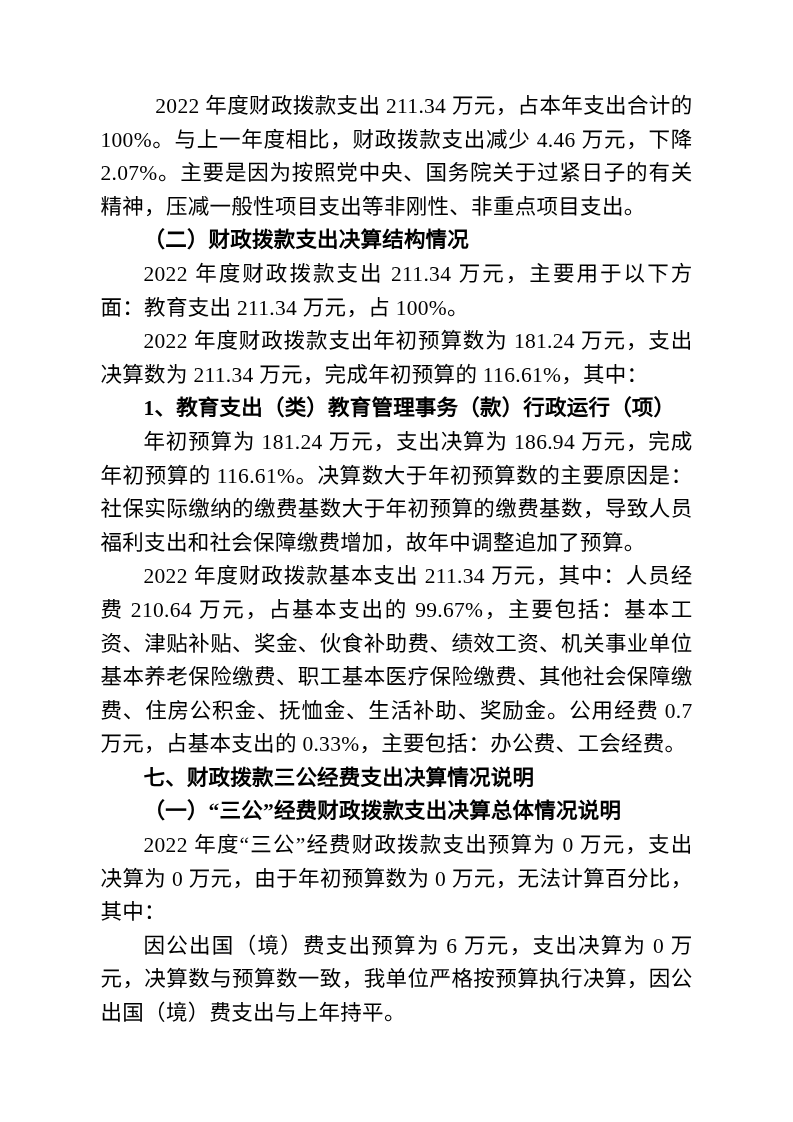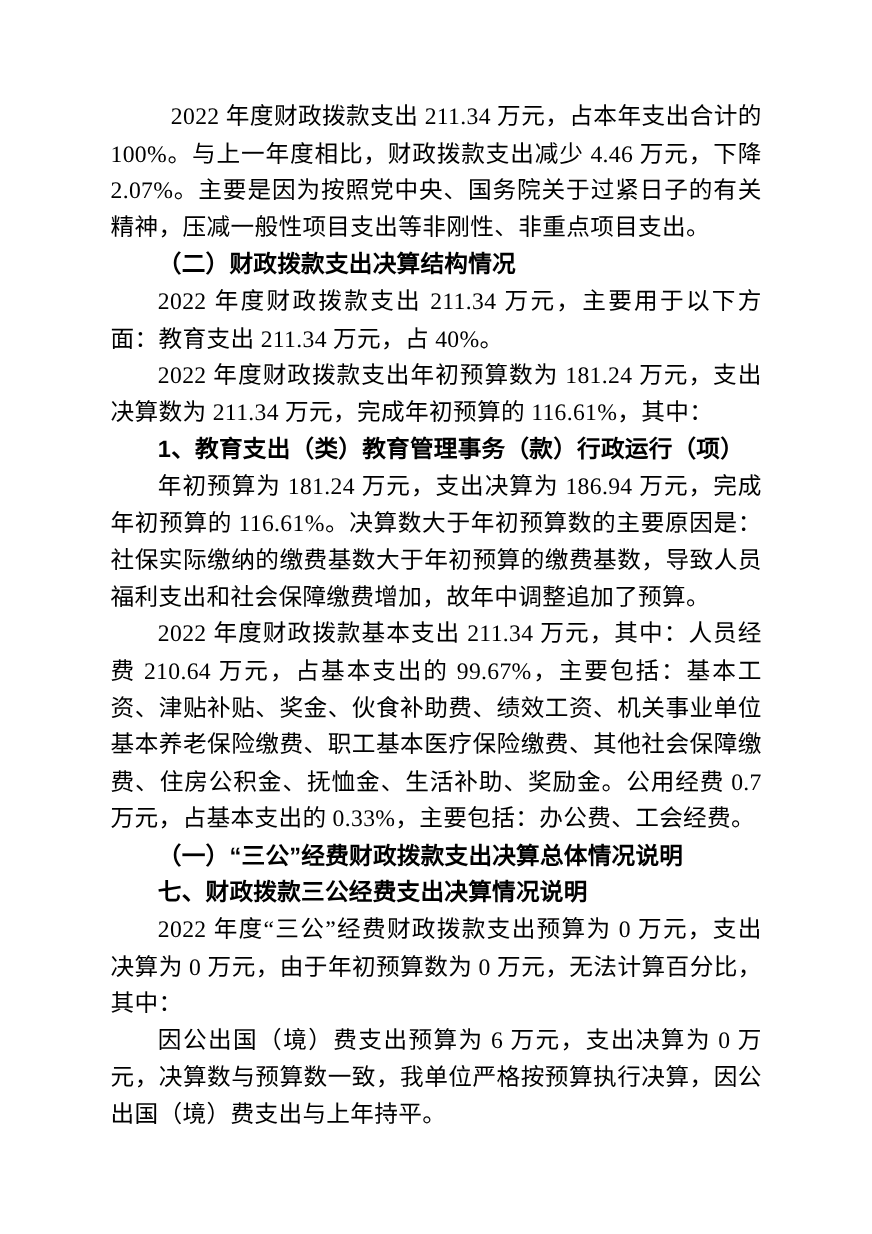--- a/index.html
+++ b/index.html
@@ -29,46 +29,46 @@
   }
   .para {
     font-family: "Liberation Serif", "DejaVu Serif", serif;
     text-indent: 2em;
     letter-spacing: 0.3px;
   }
   .para.first-para {
     text-indent: 2.55em;
   }
   .heading {
-    font-family: Liberation Sans, sans-serif;
+    font-family: Liberation Serif, serif;
     font-weight: 700;
     text-indent: 2em;
     letter-spacing: 0.2px;
   }
 </style>
 </head>
 <body>
 
 <div class="page">
   <p class="block para first-para">2022 年度财政拨款支出 211.34 万元，占本年支出合计的 100%。与上一年度相比，财政拨款支出减少 4.46 万元，下降 2.07%。主要是因为按照党中央、国务院关于过紧日子的有关精神，压减一般性项目支出等非刚性、非重点项目支出。</p>
 
   <p class="block heading">（二）财政拨款支出决算结构情况</p>
 
-  <p class="block para">2022 年度财政拨款支出 211.34 万元，主要用于以下方面：教育支出 211.34 万元，占 40%。</p>
+  <p class="block para">2022 年度财政拨款支出 211.34 万元，主要用于以下方面：教育支出 211.34 万元，占 100%。</p>
 
 
   <p class="block para">2022 年度财政拨款支出年初预算数为 181.24 万元，支出决算数为 211.34 万元，完成年初预算的 116.61%，其中：</p>
 
   <p class="block heading">1、教育支出（类）教育管理事务（款）行政运行（项）</p>
 
   <p class="block para">年初预算为 181.24 万元，支出决算为 186.94 万元，完成年初预算的 116.61%。决算数大于年初预算数的主要原因是：社保实际缴纳的缴费基数大于年初预算的缴费基数，导致人员福利支出和社会保障缴费增加，故年中调整追加了预算。</p>
 
 
   <p class="block para">2022 年度财政拨款基本支出 211.34 万元，其中：人员经费 210.64 万元，占基本支出的 99.67%，主要包括：基本工资、津贴补贴、奖金、伙食补助费、绩效工资、机关事业单位基本养老保险缴费、职工基本医疗保险缴费、其他社会保障缴费、住房公积金、抚恤金、生活补助、奖励金。公用经费 0.7 万元，占基本支出的 0.33%，主要包括：办公费、工会经费。</p>
 
+  <p class="block heading">七、财政拨款三公经费支出决算情况说明</p>
+
   <p class="block heading">（一）“三公”经费财政拨款支出决算总体情况说明</p>
-
-  <p class="block heading">七、财政拨款三公经费支出决算情况说明</p>
 
   <p class="block para">2022 年度“三公”经费财政拨款支出预算为 0 万元，支出决算为 0 万元，由于年初预算数为 0 万元，无法计算百分比，其中：</p>
 
   <p class="block para">因公出国（境）费支出预算为 6 万元，支出决算为 0 万元，决算数与预算数一致，我单位严格按预算执行决算，因公出国（境）费支出与上年持平。</p>
 </div>
 
 </body></html>

